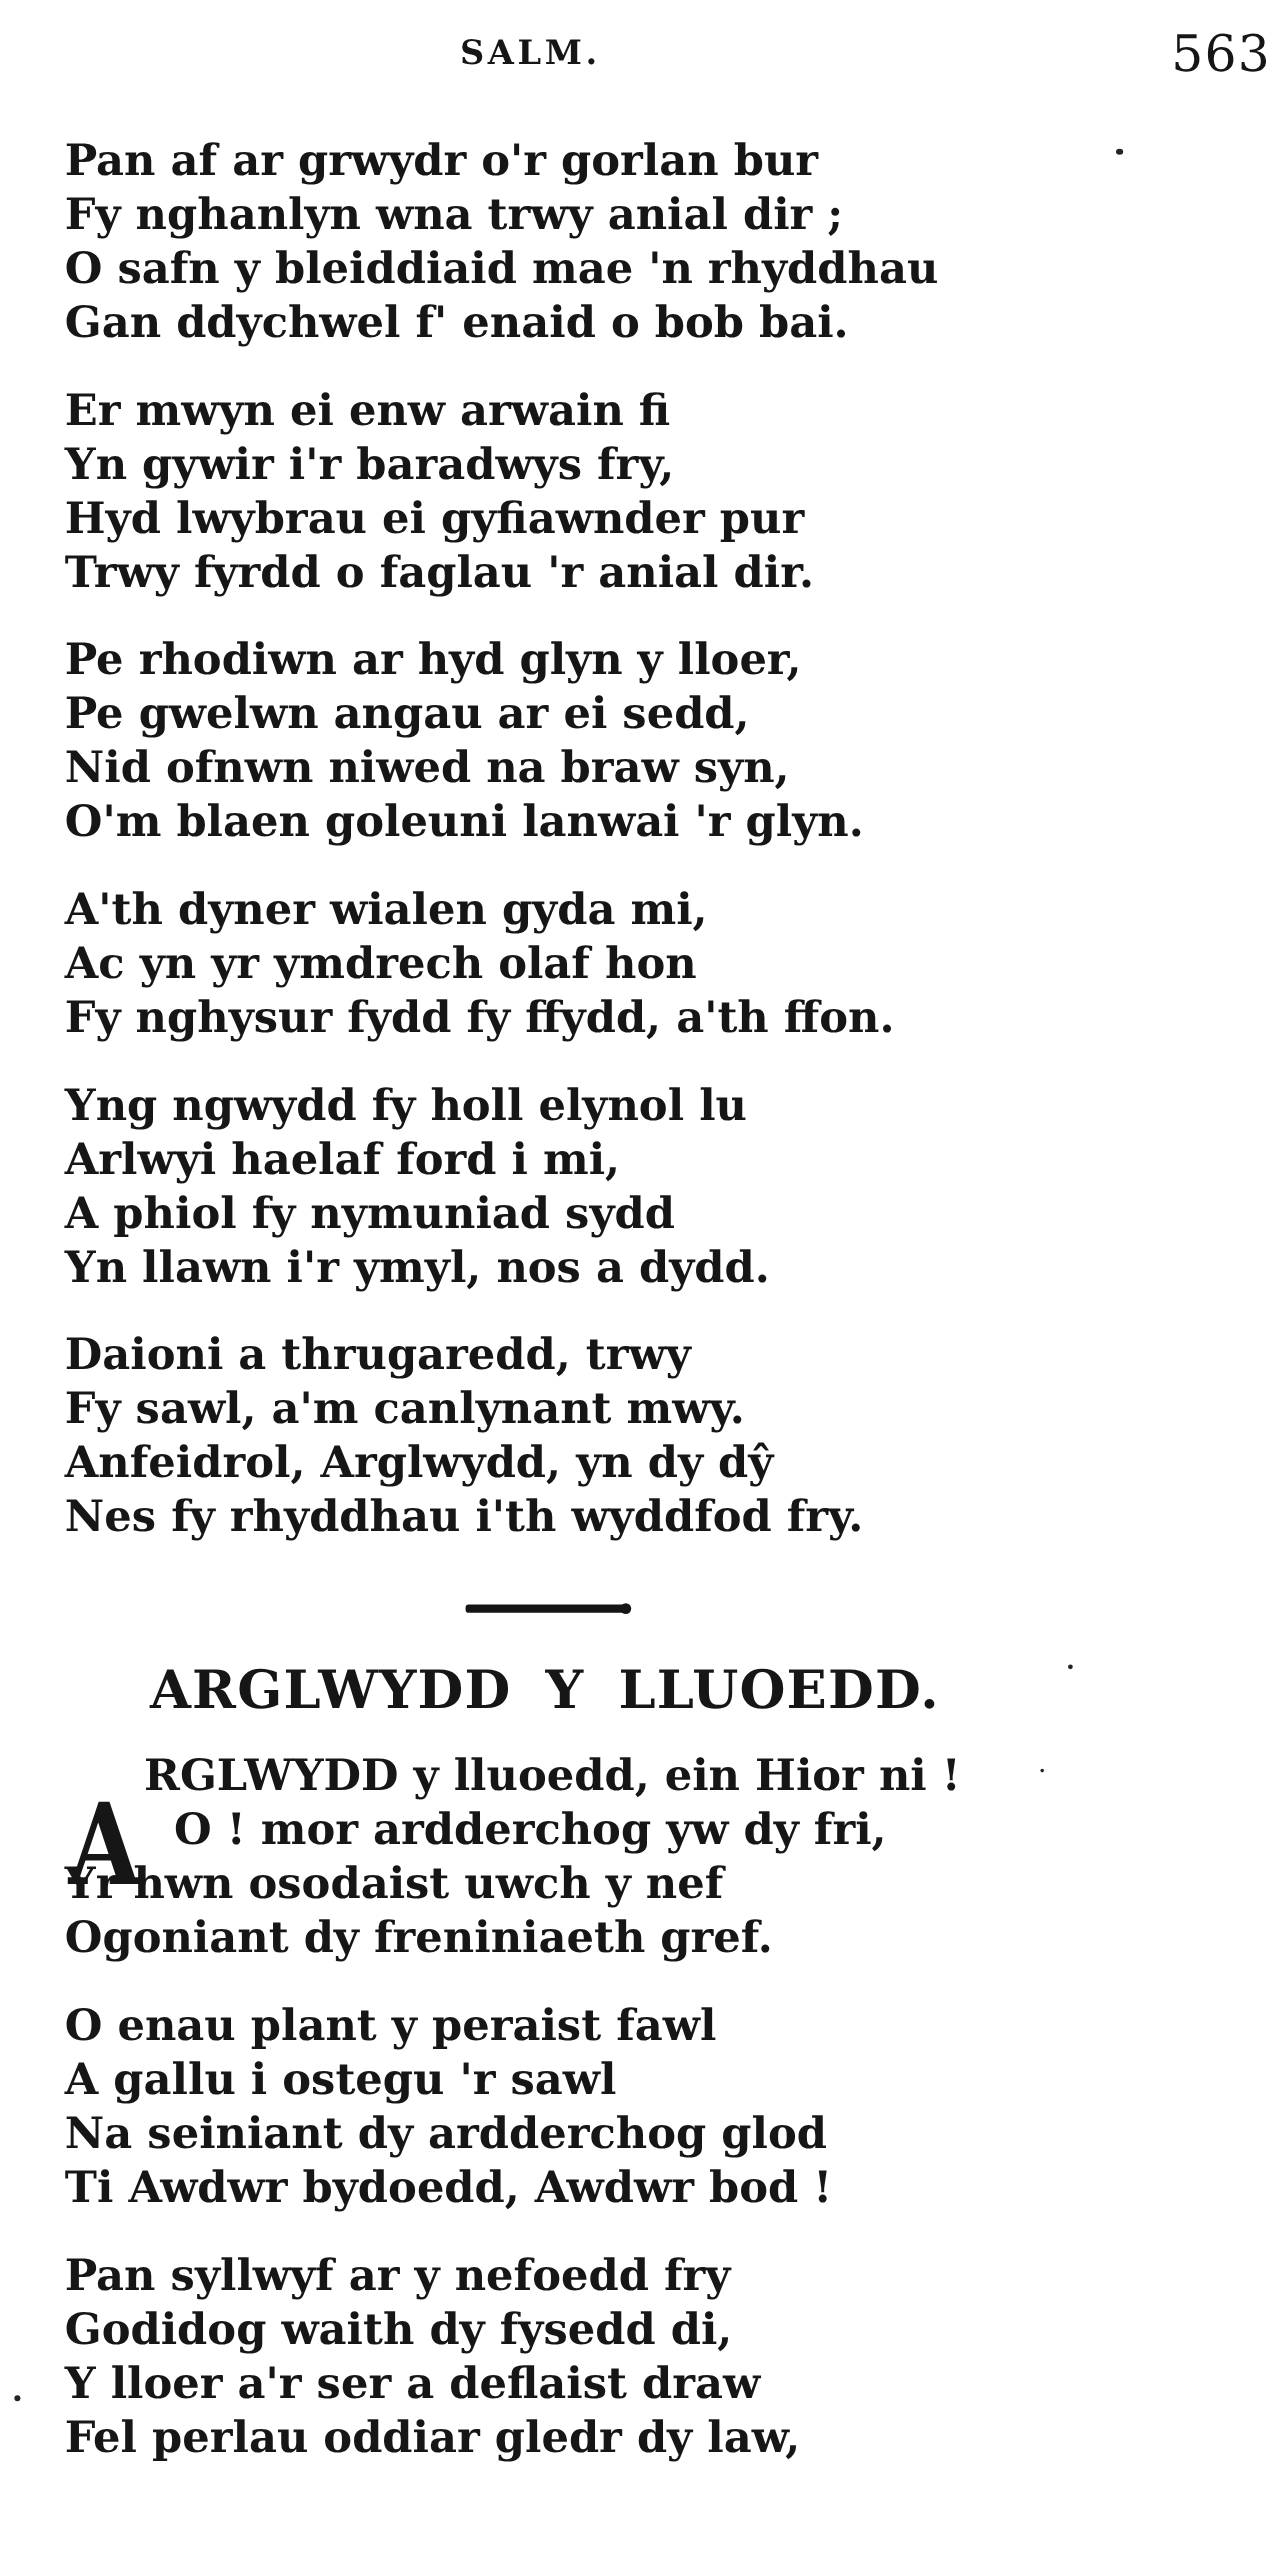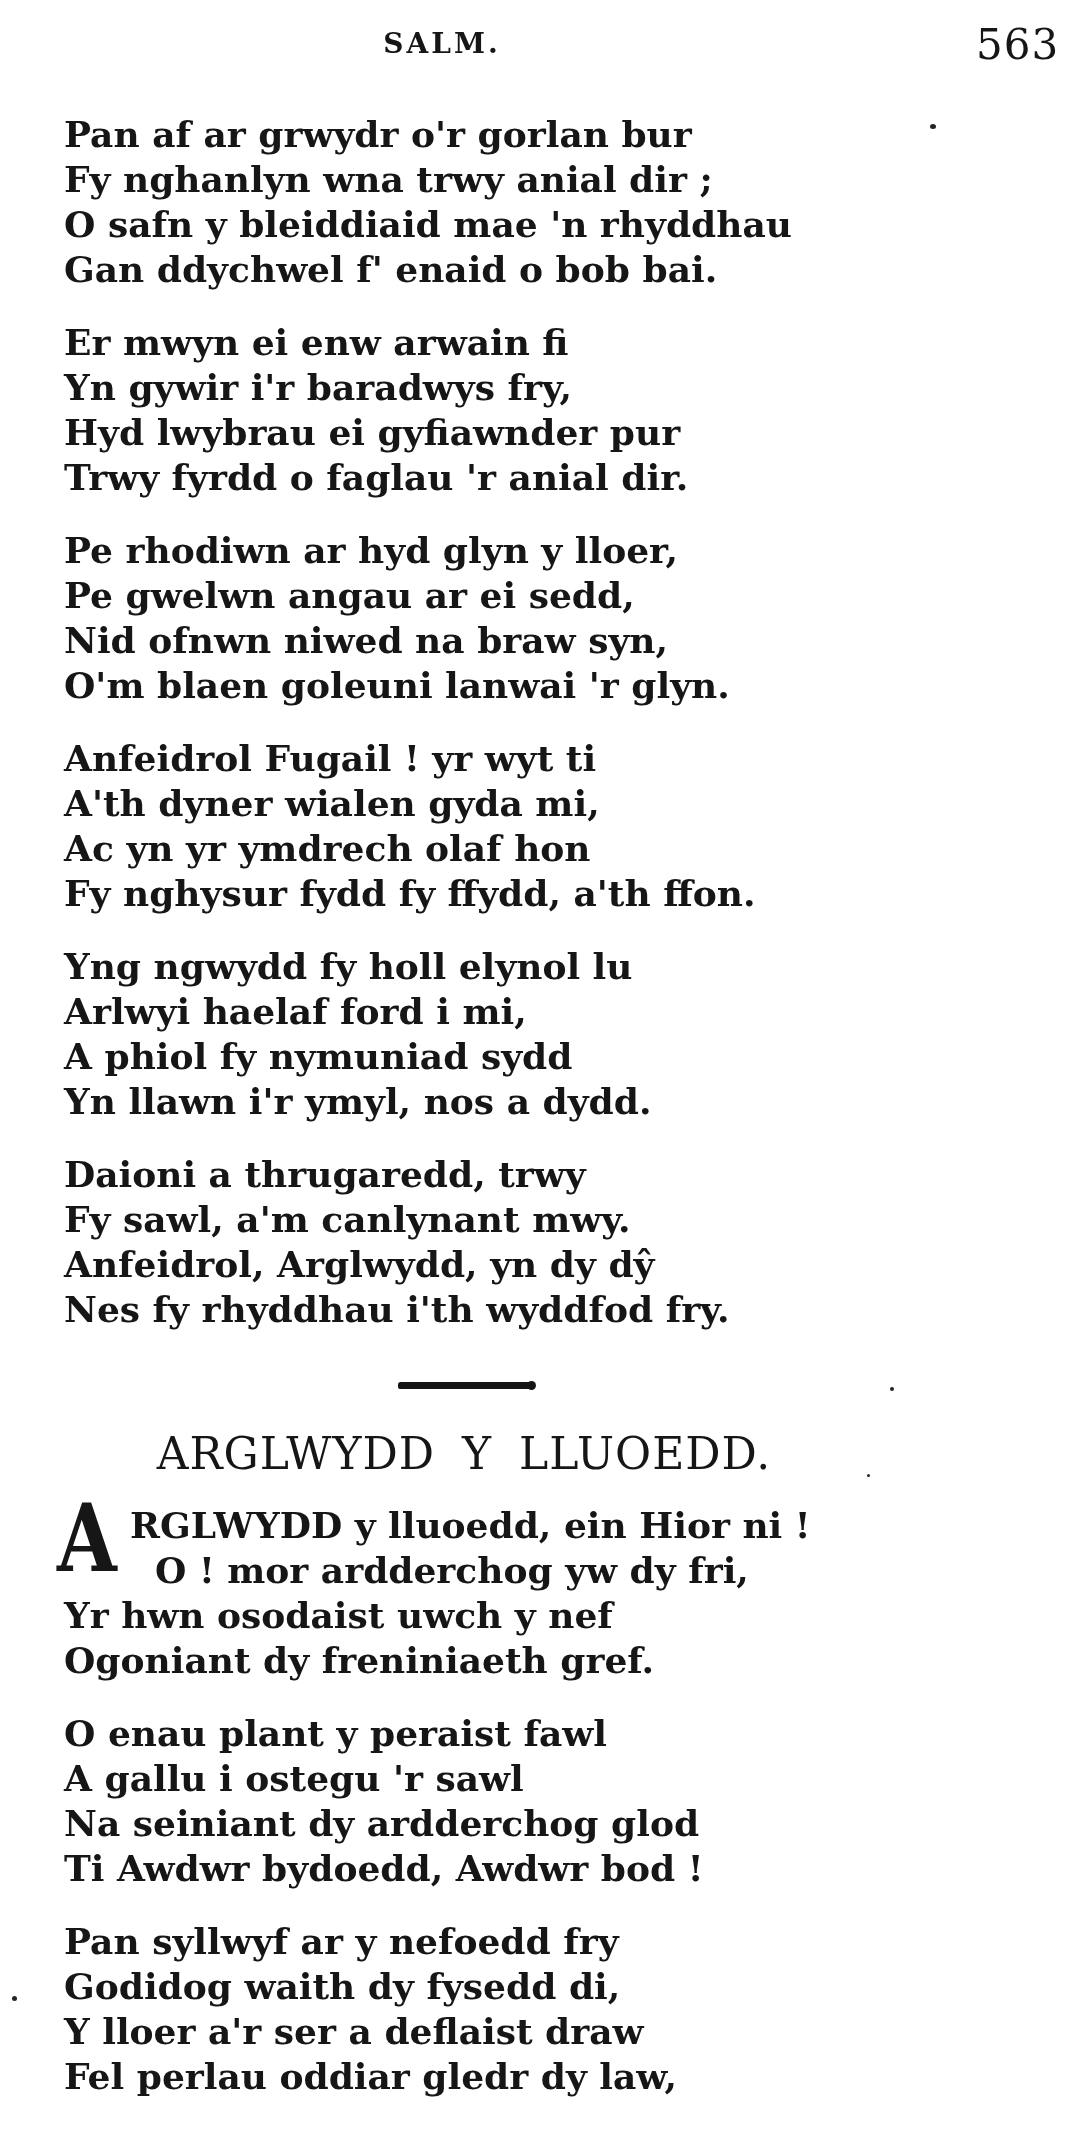--- a/index.html
+++ b/index.html
@@ -19,21 +19,21 @@
     font-size: 28px; font-weight: bold; letter-spacing: 3px;
     line-height: 1;
   }
   .page-number {
     position: absolute; top: 24px; left: 976px;
     font-size: 42px; font-weight: normal; line-height: 1;
     letter-spacing: 1px;
   }
 
   .column {
-    position: absolute; left: 64px; top: 112px; width: 900px;
+    position: absolute; left: 54px; top: 112px; width: 900px;
     font-size: 36px; font-weight: bold; line-height: 45px;
     white-space: nowrap;
   }
   .stanza { margin: 0 0 28px 0; }
   .line { height: 45px; }
 
   .divider {
     width: 136px; height: 7px;
     background: #151515;
     border-radius: 3px 4px 4px 3px;
@@ -42,21 +42,21 @@
   }
   .divider::after {
     content: ""; position: absolute; right: -2px; top: -1px;
     width: 9px; height: 9px; border-radius: 50%;
     background: #151515;
   }
 
   .hymn-title {
     margin: 39px 0 23px 0; padding: 0;
     width: 800px; text-align: center;
-    font-size: 44px; line-height: 52px; font-weight: normal;
+    font-size: 44px; line-height: 52px; font-weight: bold;
     letter-spacing: 1px; word-spacing: 12px;
   }
 
   .indent1 { padding-left: 66px; }
   .indent2 { padding-left: 91px; }
 
   .drop-cap {
     position: absolute; left: 57px; top: 1491px;
     font-size: 94px; line-height: 94px; font-weight: bold;
     transform: scaleX(0.82); transform-origin: left top;
@@ -93,21 +93,20 @@
     </div>
 
     <div class="stanza">
       <div class="line">Pe rhodiwn ar hyd glyn y lloer,</div>
       <div class="line">Pe gwelwn angau ar ei sedd,</div>
       <div class="line">Nid ofnwn niwed na braw syn,</div>
       <div class="line">O'm blaen goleuni lanwai 'r glyn.</div>
     </div>
 
     <div class="stanza">
-      <div class="line">Anfeidrol Fugail ! yr wyt ti</div>
       <div class="line">A'th dyner wialen gyda mi,</div>
       <div class="line">Ac yn yr ymdrech olaf hon</div>
       <div class="line">Fy nghysur fydd fy ffydd, a'th ffon.</div>
     </div>
 
     <div class="stanza">
       <div class="line">Yng ngwydd fy holl elynol lu</div>
       <div class="line">Arlwyi haelaf ford i mi,</div>
       <div class="line">A phiol fy nymuniad sydd</div>
       <div class="line">Yn llawn i'r ymyl, nos a dydd.</div>

